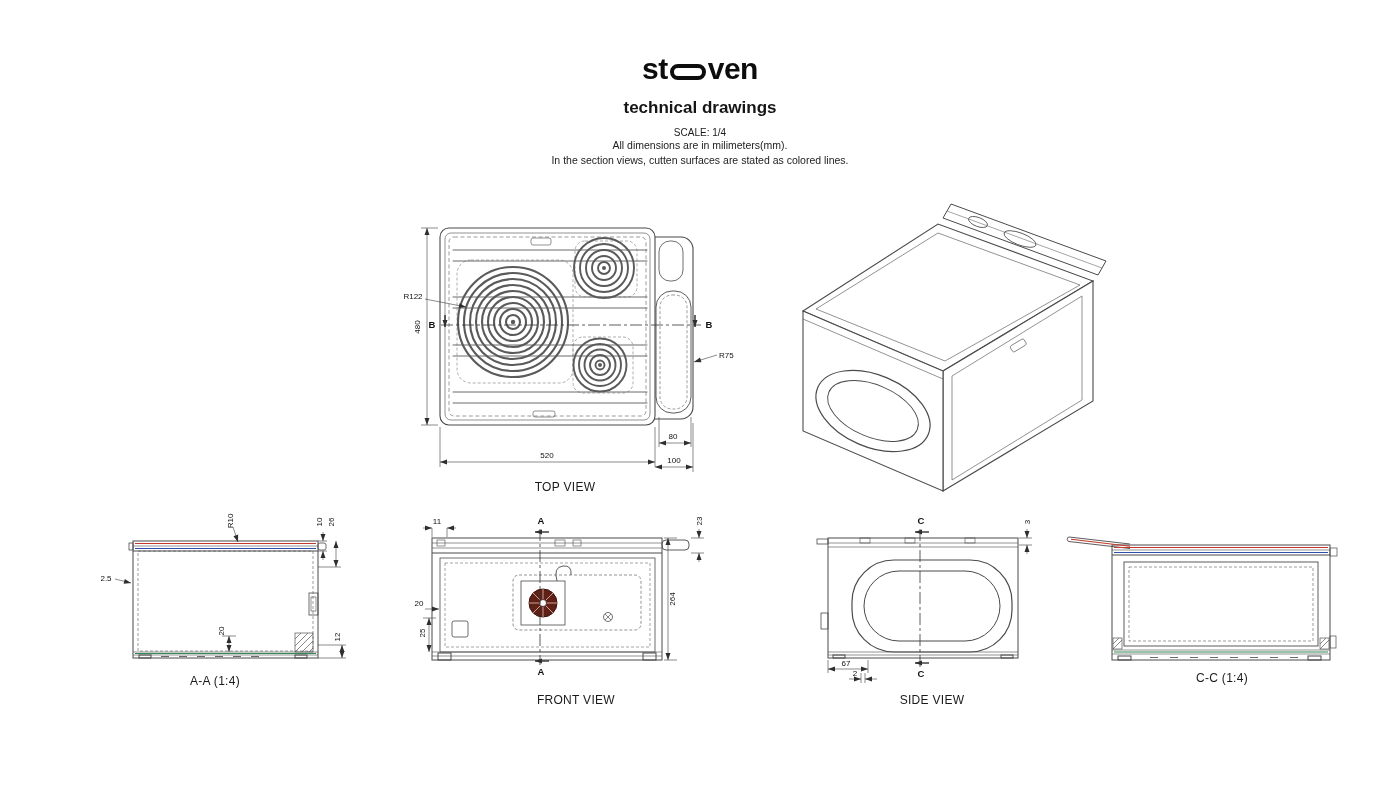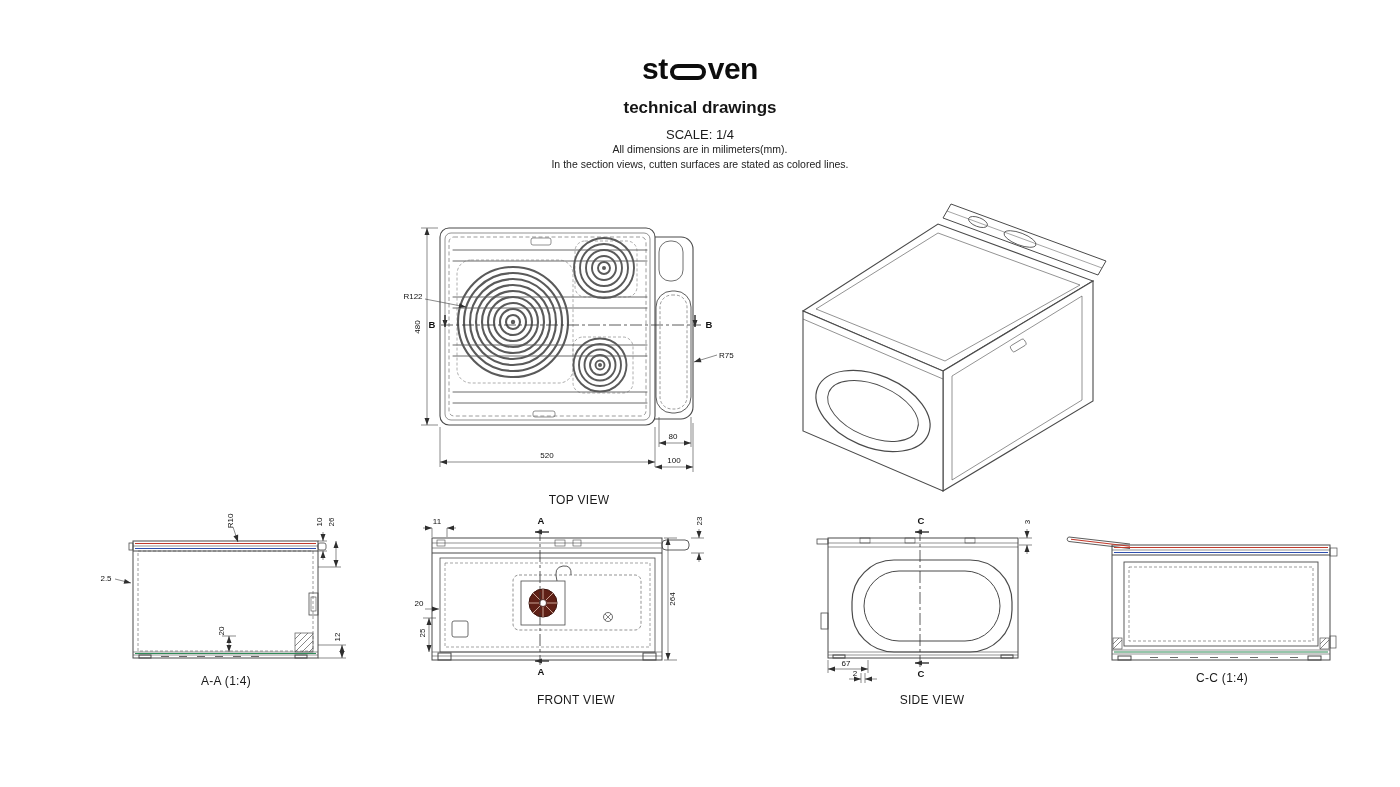--- a/index.html
+++ b/index.html
@@ -5,21 +5,21 @@
   * { margin:0; padding:0; box-sizing:border-box; }
   html,body { background:#ffffff; }
   body { font-family:"Liberation Sans", sans-serif; }
   #canvas { position:relative; width:1400px; height:787px; background:#ffffff; overflow:hidden; }
 
   
   #titleblock { position:absolute; top:54px; left:0; width:100%; text-align:center; color:#111; }
   .logo { font-size:30px; font-weight:bold; letter-spacing:-0.5px; color:#0d0d0d; line-height:30px; }
   .logo-pill { display:inline-block; width:36px; height:16px; border:4.5px solid #0d0d0d; border-radius:9px; margin:0 2px; vertical-align:-1px; }
   .subtitle { font-size:17px; font-weight:bold; margin-top:14px; color:#151515; }
-  .scale-note { font-size:13px; margin-top:9px; color:#1a1a1a; }
+  .scale-note { font-size:10px; margin-top:9px; color:#1a1a1a; }
   .note { font-size:10.5px; line-height:15px; color:#222; }
 
   
   .view-label { position:absolute; font-size:12px; color:#1a1a1a; text-align:center; letter-spacing:0.3px; }
 
   
   svg text { font-family:"Liberation Sans", sans-serif; fill:#111; }
   .dim { font-size:8px; }
   .seclab { font-size:9.5px; font-weight:bold; }
   .ln { stroke:#4a4a4a; fill:none; }
@@ -140,21 +140,21 @@
     </g>
     <text class="dim" x="309" y="248" text-anchor="middle">100</text>
 
     <g class="dimln">
       <line x1="294" y1="202" x2="294" y2="232"></line>
       <line x1="326" y1="202" x2="326" y2="232"></line>
       <line x1="294" y1="228" x2="326" y2="228" marker-start="url(#arrT)" marker-end="url(#arrT)"></line>
     </g>
     <text class="dim" x="308" y="224" text-anchor="middle">80</text>
   </svg>
-  <div class="view-label" style="left:528px;top:480px;width:102px;margin-top:13px;">TOP VIEW</div>
+  <div class="view-label" style="left:514px;top:480px;width:102px;">TOP VIEW</div>
 
   <svg style="position:absolute;left:788px;top:196px" width="330" height="305" viewBox="0 0 330 305">
 
     <g class="ln" stroke-width="1">
       <polygon points="155,22 163,8 318,65 310,79" fill="#fff"></polygon>
       <line x1="159" y1="15" x2="314" y2="72" stroke-width="0.5"></line>
       <ellipse cx="190" cy="26" rx="10" ry="4.5" transform="rotate(21 190 26)" stroke-width="0.8"></ellipse>
       <ellipse cx="232" cy="43" rx="17" ry="6" transform="rotate(21 232 43)" stroke-width="0.8"></ellipse>
     </g>
 
@@ -245,21 +245,21 @@
     </g>
     <text class="dim" transform="rotate(-90 129 126)" x="129" y="126" text-anchor="middle">20</text>
 
     <g class="dimln">
       <line x1="223" y1="140" x2="251" y2="140"></line>
         <line x1="223" y1="153" x2="251" y2="153"></line>
       <line x1="247" y1="140" x2="247" y2="153" marker-start="url(#arrA)" marker-end="url(#arrA)"></line>
     </g>
     <text class="dim" transform="rotate(-90 245 132)" x="245" y="132" text-anchor="middle">12</text>
   </svg>
-  <div class="view-label" style="left:161px;top:674px;width:130px;">A-A (1:4)</div>
+  <div class="view-label" style="left:150px;top:674px;width:130px;">A-A (1:4)</div>
 
   <svg style="position:absolute;left:405px;top:505px" width="320" height="185" viewBox="0 0 320 185">
     <defs>
       <marker id="arrF" viewBox="0 0 8 8" markerWidth="8" markerHeight="8" refX="7.5" refY="4" orient="auto-start-reverse" markerUnits="userSpaceOnUse">
         <path d="M0.5,1.5 L7.5,4 L0.5,6.5 Z" fill="#2e2e2e"></path>
       </marker>
     </defs>
     <g class="ln" stroke-width="1">
       <rect x="27" y="33" width="230" height="122"></rect>
       <line x1="27" y1="38" x2="257" y2="38" stroke-width="0.6"></line>

